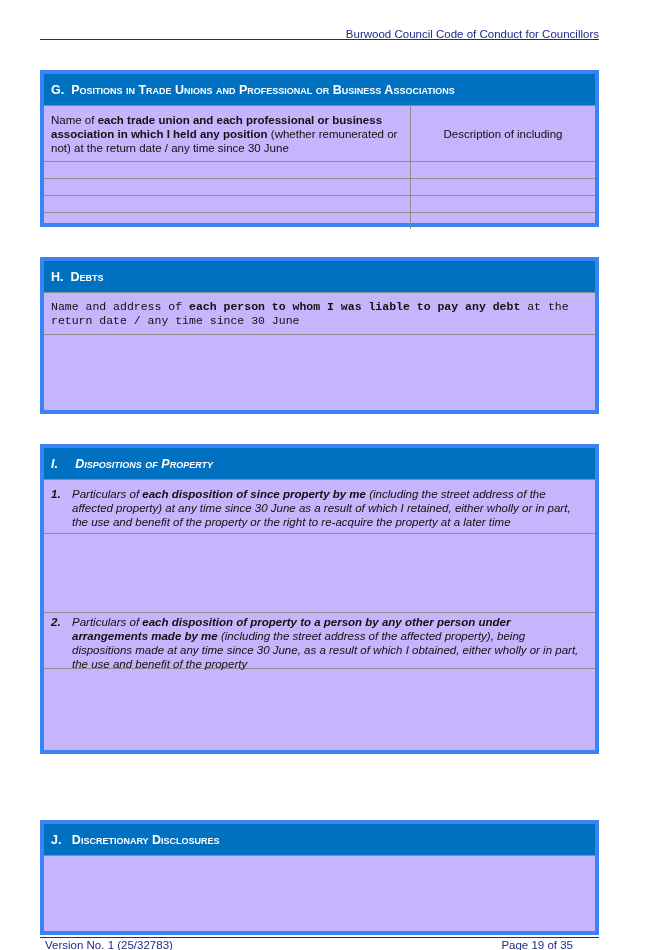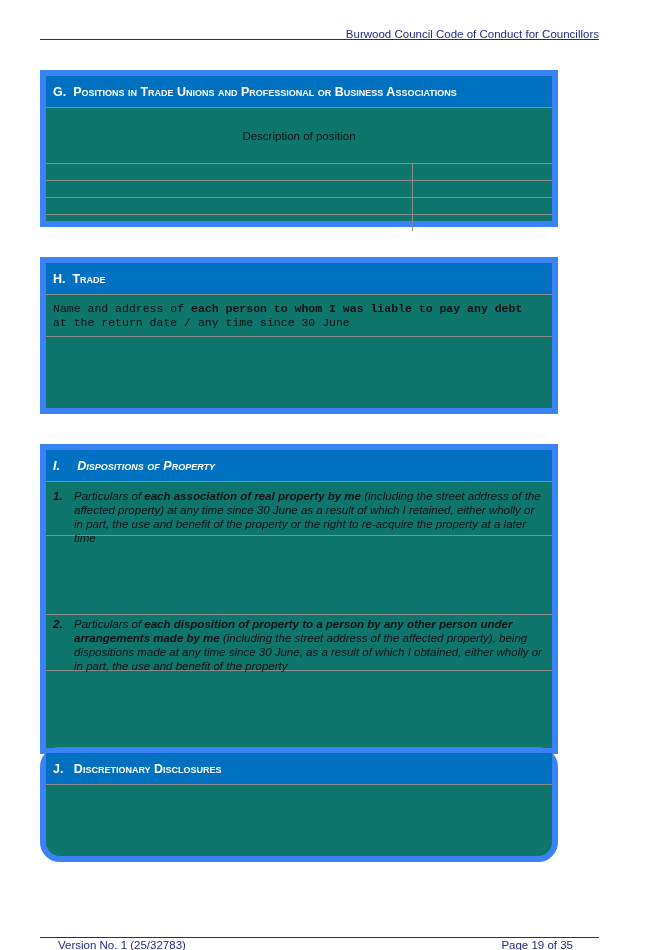--- a/index.html
+++ b/index.html
@@ -1,21 +1,21 @@
 <!DOCTYPE html>
 <html><head>
 <meta charset="utf-8">
 <style>
   html, body { margin: 0; padding: 0; background: #ffffff; }
   body { width: 656px; height: 950px; position: relative; overflow: hidden;
          font-family: "Liberation Sans", sans-serif; color: #111; }
   .page-header { position: absolute; left: 40px; top: 22px; width: 559px; height: 17px;
                  border-bottom: 1px solid #1f2a8a; text-align: right; }
   .page-header span { font-size: 11.5px; color: #1f2a8a; position: relative; top: 2px; }
-  .sec { position: absolute; left: 40px; width: 518px; border: 6px solid #3b82f6; box-sizing: border-box; background: #0f766e; }
+  .sec { position: absolute; left: 40px; width: 559px; border: 4px solid #3b82f6; box-sizing: border-box; background: #c4b5fd; }
   .sec-head { background: #0070c0; color: #fff; height: 32px; box-sizing: border-box;
               padding: 9px 0 0 7px; font-weight: bold; font-size: 12.5px; border-bottom: 1px solid #8c8c8c; }
   .sec-head .letter { display: inline-block; }
   .sc { font-variant: small-caps; }
   .cell-text { font-size: 11.5px; line-height: 14px; }
   .row { border-bottom: 1px solid #8c8c8c; box-sizing: border-box; position: relative; }
   .row:last-child { border-bottom: none; }
   .g-row { display: flex; }
   .g-row .c1 { width: 367px; border-right: 1px solid #8c8c8c; box-sizing: border-box; }
   .g-row .c2 { flex: 1; }
@@ -30,22 +30,25 @@
 <div class="page-header">
   <span>Burwood Council Code of Conduct for Councillors</span>
 </div>
 
 <div class="sec" style="top:70px;height:157px;">
   <div class="sec-head">
     <span class="letter">G.</span>&nbsp;
     <span class="sc">Positions in Trade Unions and Professional or Business Associations</span>
   </div>
   <div class="row g-row" style="height:56px;">
+    <div class="c1 cell-text" style="padding:7px 8px 0 7px;">
+      <span>Name of </span><b>each trade union and each professional or business association in which I held any position</b><span> (whether remunerated or not) at the return date / any time since 30 June</span>
+    </div>
     <div class="c2 cell-text" style="display:flex;align-items:center;justify-content:center;">
-      <span>Description of position</span>
+      <span>Description of including</span>
     </div>
   </div>
   <div class="row g-row" style="height:17px;">
       <div class="c1"></div>
       <div class="c2"></div>
     </div>
   <div class="row g-row" style="height:17px;">
       <div class="c1"></div>
       <div class="c2"></div>
     </div>
@@ -55,49 +58,49 @@
     </div>
   <div class="row g-row" style="height:16px;">
       <div class="c1"></div>
       <div class="c2"></div>
     </div>
 </div>
 
 <div class="sec" style="top:257px;height:157px;">
   <div class="sec-head">
     <span class="letter">H.</span>&nbsp;
-    <span class="sc">Trade</span>
+    <span class="sc">Debts</span>
   </div>
   <div class="row cell-text" style="height:42px;padding:7px 10px 0 7px;font-family:Liberation Mono, monospace;">
     <span>Name and address of </span><b>each person to whom I was liable to pay any debt</b><span> at the return date / any time since 30 June</span>
   </div>
   <div class="row" style="height:82px;"></div>
 </div>
 
 <div class="sec" style="top:444px;height:310px;font-style:italic;">
   <div class="sec-head">
     <span class="letter">I.</span>&nbsp;&nbsp;&nbsp;&nbsp;
     <span class="sc">Dispositions of Property</span>
   </div>
   <div class="row cell-text item-text" style="height:54px;">
     <span class="num">1.</span>
-    <span>Particulars of </span><b>each association of real property by me</b><span> (including the street address of the affected property) at any time since 30 June as a result of which I retained, either wholly or in part, the use and benefit of the property or the right to re-acquire the property at a later time</span>
+    <span>Particulars of </span><b>each disposition of since property by me</b><span> (including the street address of the affected property) at any time since 30 June as a result of which I retained, either wholly or in part, the use and benefit of the property or the right to re-acquire the property at a later time</span>
   </div>
   <div class="row" style="height:79px;"></div>
   <div class="row cell-text item-text" style="height:56px;padding-top:2px;">
     <span class="num" style="top:2px;">2.</span>
     <span>Particulars of </span><b>each disposition of property to a person by any other person under arrangements made by me</b><span> (including the street address of the affected property), being dispositions made at any time since 30 June, as a result of which I obtained, either wholly or in part, the use and benefit of the property</span>
   </div>
   <div class="row" style="height:88px;"></div>
 </div>
 
-<div class="sec" style="top:747px;height:115px;border-radius:20px;">
+<div class="sec" style="top:820px;height:115px;">
   <div class="sec-head">
     <span class="letter">J.</span>&nbsp;&nbsp;
     <span class="sc">Discretionary Disclosures</span>
   </div>
   <div class="row" style="height:81px;"></div>
 </div>
 
 <div class="page-footer">
-  <span style="left:18px;">Version No.  1 (25/32783)</span>
+  <span style="left:5px;">Version No.  1 (25/32783)</span>
   <span style="right:26px;">Page 19 of 35</span>
 </div>
 
 </body></html>

